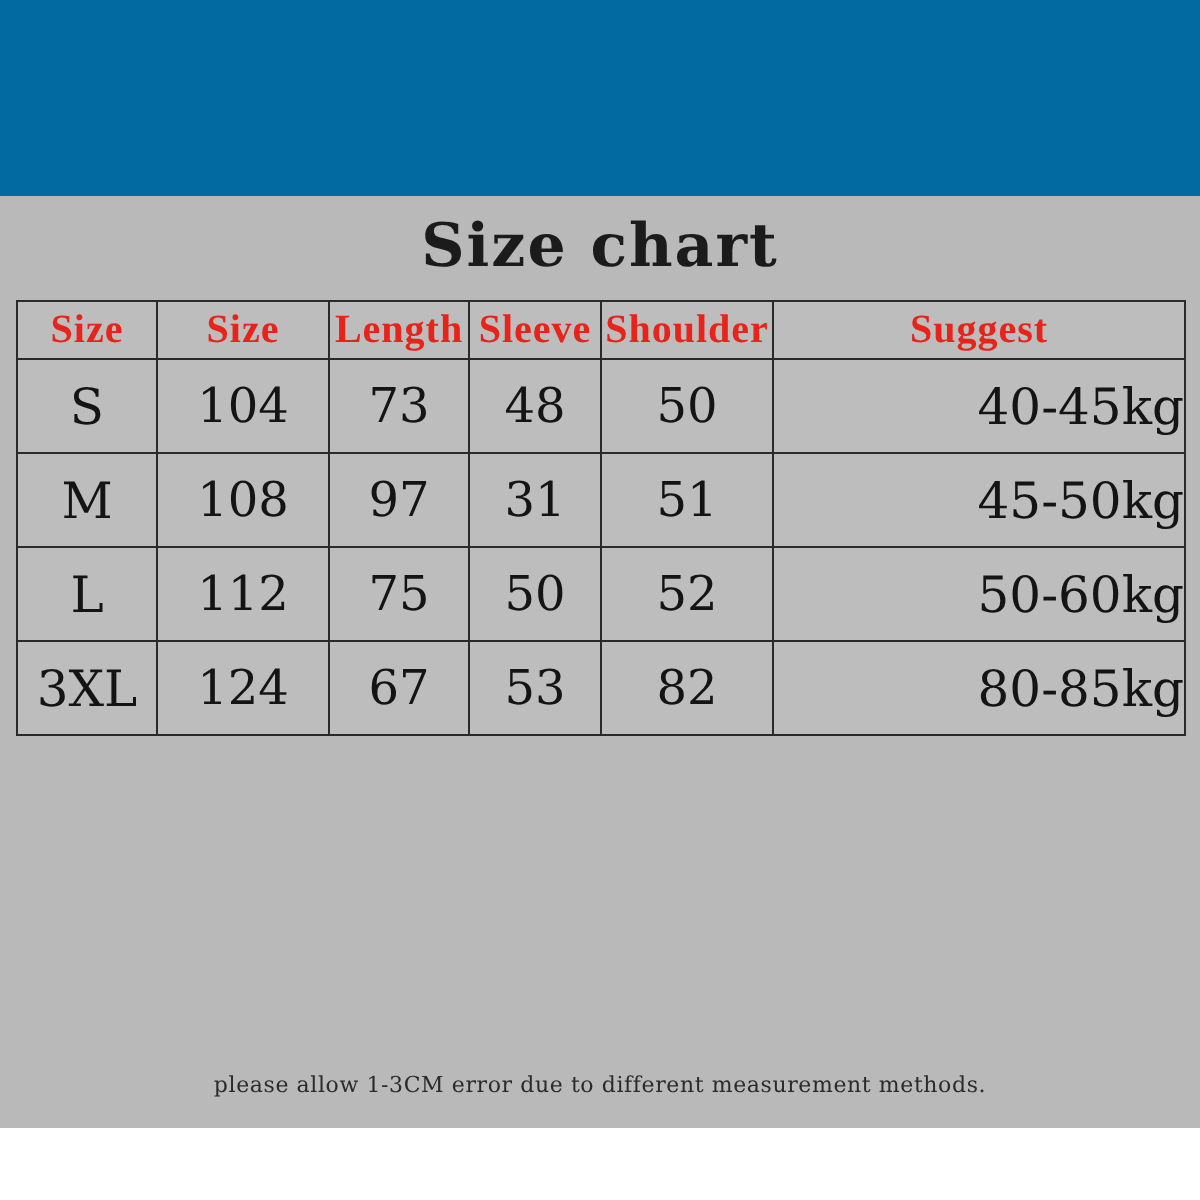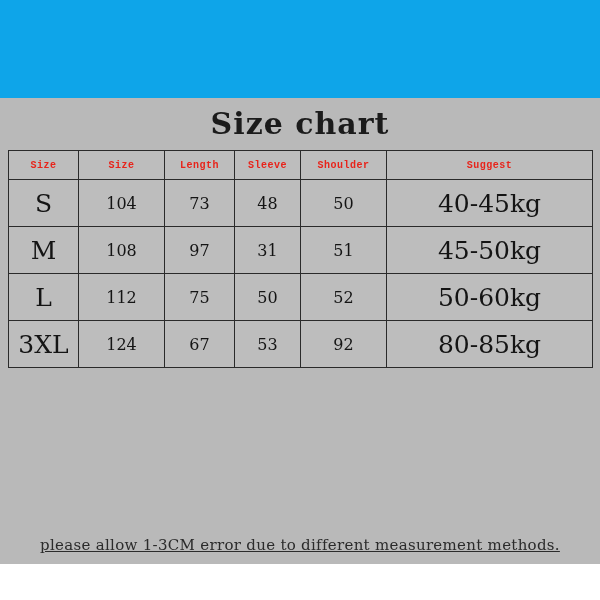--- a/index.html
+++ b/index.html
@@ -10,21 +10,21 @@
     width: 600px;
     height: 600px;
     background: #ffffff;
     font-family: "Liberation Serif", serif;
     overflow: hidden;
   }
   #page {
     position: relative;
     width: 600px;
     height: 524px;
-    background: #0ea5e9;
+    background: #0369a1;
   }
   
   #chart-banner {
     position: absolute;
     left: 0;
     top: 98px;
     width: 600px;
     height: 466px;
     background: #b9b9b9;
   }
@@ -53,59 +53,59 @@
   table.size-table td,
   table.size-table th {
     border: 1px solid #2a2a2a;
     text-align: center;
     vertical-align: middle;
     padding: 0;
   }
   
   tr.head-row th {
     color: #e8231a;
-    font-family: Liberation Mono, monospace;
+    font-family: Liberation Serif, serif;
     font-weight: bold;
-    font-size: 10px;
+    font-size: 20px;
     height: 28px;
     letter-spacing: 0.5px;
   }
   
   tr.data-row td {
     color: #141414;
     font-family: "DejaVu Serif", serif;
-    font-size: 16px;
+    font-size: 24px;
     height: 46px;
     letter-spacing: 0px;
   }
   tr.data-row td.size-cell {
     font-size: 25px;
   }
   tr.data-row td.suggest-cell {
     font-size: 25px;
+    text-align: right;
   }
   
   col.c-size    { width: 70px; }
   col.c-bust    { width: 86px; }
   col.c-length  { width: 70px; }
   col.c-sleeve  { width: 66px; }
   col.c-shoulder{ width: 86px; }
   col.c-suggest { width: 206px; }
 
   #note {
     position: absolute;
     left: 0;
     top: 386px;
     width: 584px;
     text-align: center;
     font-family: "DejaVu Serif", serif;
-    font-size: 15px;
+    font-size: 11px;
     color: #2b2b2b;
     letter-spacing: 0.3px;
-    text-decoration: underline;
   }
 </style>
 </head>
 <body>
 
 <div id="page">
 
   <div id="chart-banner">
 
     <h1 id="chart-title">Size chart</h1>
@@ -153,21 +153,21 @@
             <td>75</td>
             <td>50</td>
             <td>52</td>
             <td class="suggest-cell">50-60kg</td>
           </tr>
           <tr class="data-row">
             <td class="size-cell">3XL</td>
             <td>124</td>
             <td>67</td>
             <td>53</td>
-            <td>92</td>
+            <td>82</td>
             <td class="suggest-cell">80-85kg</td>
           </tr>
         </tbody>
       </table>
 
       <div id="note">please allow 1-3CM error due to different measurement methods.</div>
     </div>
 
   </div>
 </div>

